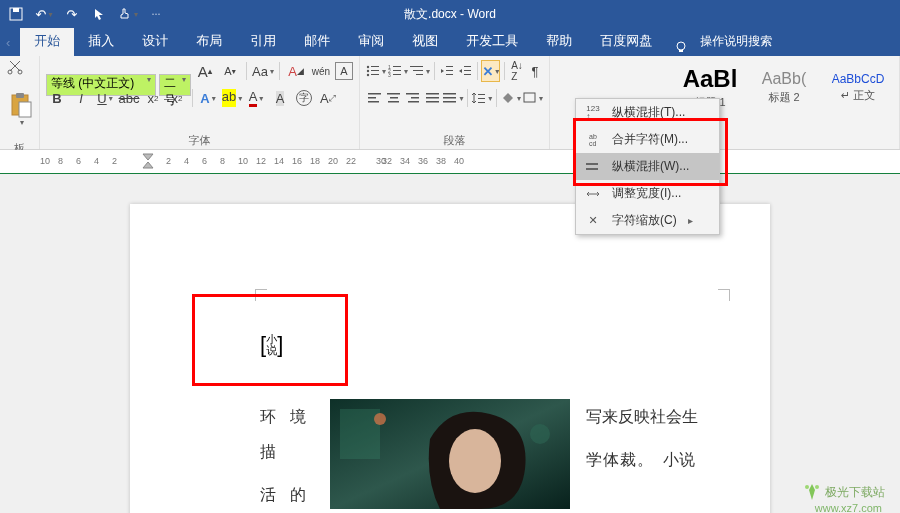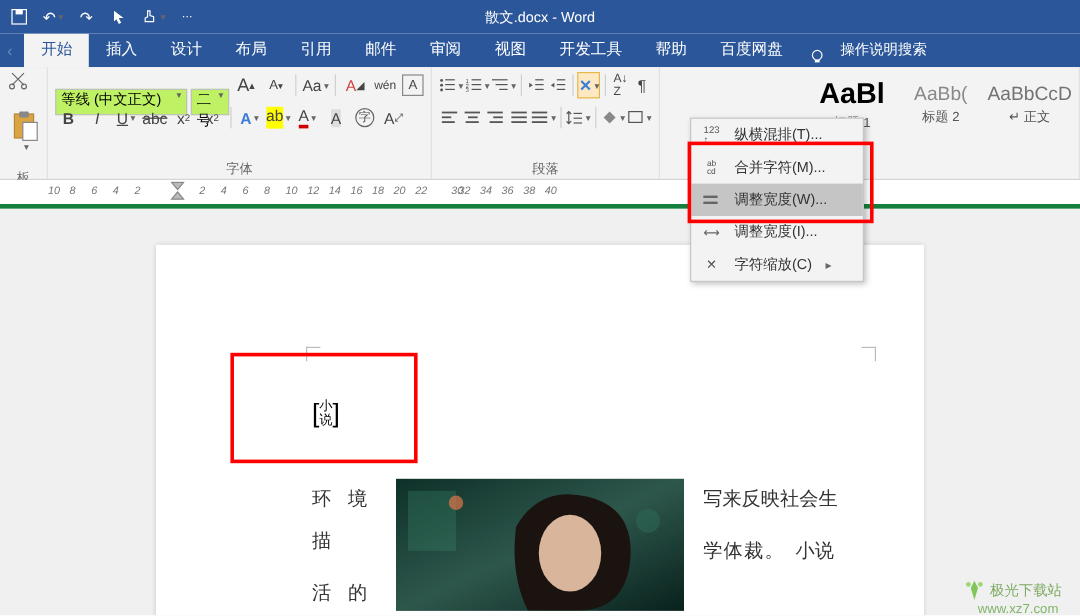--- a/index.html
+++ b/index.html
@@ -42,21 +42,21 @@
 .styles-group { flex: 1; }
 .styles-row { display: flex; gap: 4px; }
 .style-item { width: 70px; height: 56px; border: 1px solid transparent; display: flex; flex-direction: column; align-items: center; justify-content: center; font-size: 11px; }
 .style-preview { font-size: 20px; color: #333; }
 .style-name { font-size: 11px; color: #555; margin-top: 2px; }
 
 
 .split-btn-highlight { border: 1px solid #e8b74a; background: #fce9c3; }
 
 
-.ruler-wrap { height: 24px; background: #fff; display: flex; align-items: center; position: relative; border-bottom: 4px solid #15803d; font-style: italic; }
+.ruler-wrap { height: 24px; background: #fff; display: flex; align-items: center; position: relative; border-bottom: 1px solid #15803d; }
 .ruler { margin-left: 40px; height: 18px; position: relative; font-size: 9px; color: #777; display:flex; align-items:center; }
 
 
 .doc-area { position: absolute; top: 174px; left: 0; right: 0; bottom: 0; background: #f0f0f0; overflow: hidden; display:flex; justify-content:center; }
 .page { width: 640px; background: #fff; margin-top: 30px; box-shadow: 0 0 4px rgba(0,0,0,0.2); position: relative; height: 600px; padding: 90px 70px 40px 130px; }
 .corner-mark-tl { position:absolute; left:125px; top: 85px; width:12px; height:12px; border-left:1px solid #bbb; border-top:1px solid #bbb; }
 .corner-mark-tr { position:absolute; right:40px; top: 85px; width:12px; height:12px; border-right:1px solid #bbb; border-top:1px solid #bbb; }
 
 .red-box-big { position: absolute; border: 3px solid #ff0000; }
 .two-line { font-size: 13px; line-height: 1; display: inline-block; }
@@ -362,21 +362,21 @@
     <div class="styles-row">
       <div class="style-item">
         <div class="style-preview" style="font-size:24px;font-weight:bold;color:#000">AaBl</div>
         <div class="style-name">标题 1</div>
       </div>
       <div class="style-item">
         <div class="style-preview" style="font-size:16px;color:#888">AaBb(</div>
         <div class="style-name">标题 2</div>
       </div>
       <div class="style-item">
-        <div class="style-preview" style="font-size:16px;color:#737373">AaBbCcD</div>
+        <div class="style-preview" style="font-size:12px;color:#1d4ed8">AaBbCcD</div>
         <div class="style-name">↵ 正文</div>
       </div>
     </div>
   </div>
 </div>
 
 <div class="ruler-wrap">
   <div class="ruler" id="ruler">
       <span class="ruler-num" style="left: 0px;">10</span>
       <span class="ruler-num" style="left: 18px;">8</span>
@@ -423,21 +423,21 @@
     <span class="menu-icon" style="font-size:7px;line-height:1">ab<br>cd</span>
     <span>合并字符(M)...</span>
   </div>
   <div class="menu-item hover">
     <span class="menu-icon">
         <svg width="14" height="12">
           <rect y="2" width="12" height="2" fill="#666"></rect>
           <rect y="7" width="12" height="2" fill="#666"></rect>
         </svg>
       </span>
-    <span>调整宽度(W)...</span>
+    <span>纵横混排(W)...</span>
   </div>
   <div class="menu-item">
     <span class="menu-icon">
         <svg width="14" height="10">
           <path d="M1 5 h12 M1 5 l2 -2 M1 5 l2 2 M13 5 l-2 -2 M13 5 l-2 2" stroke="#666" fill="none"></path>
         </svg>
       </span>
     <span>调整宽度(I)...</span>
   </div>
   <div class="menu-item">

